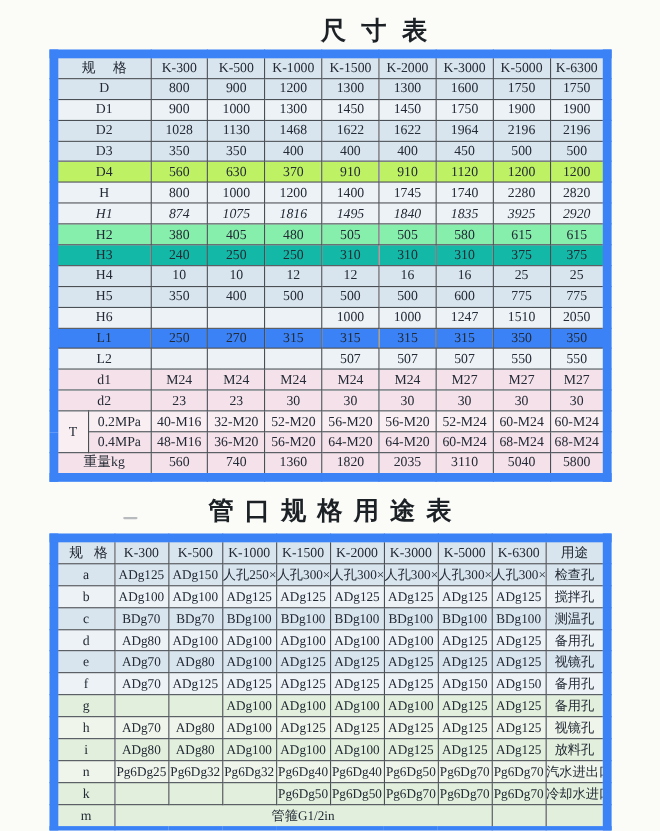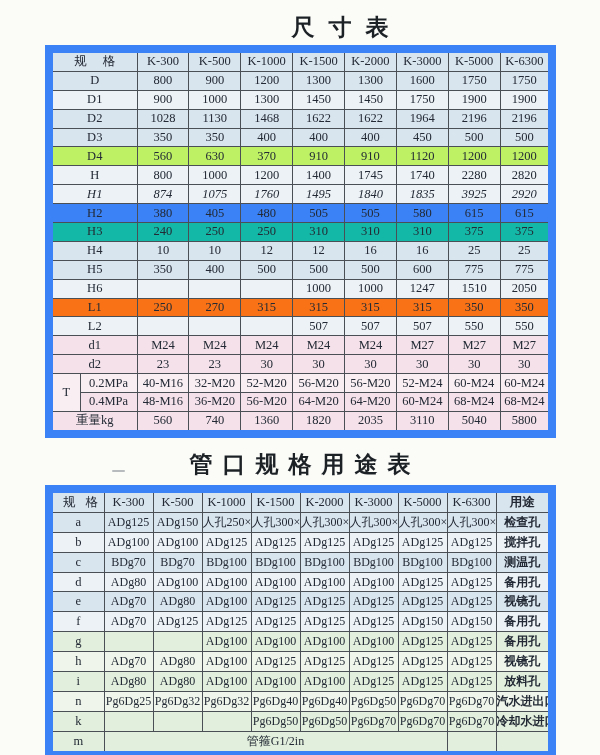--- a/index.html
+++ b/index.html
@@ -28,21 +28,21 @@
   td{
     border:1px solid #4a4f55;text-align:center;vertical-align:middle;
     padding:0;overflow:hidden;white-space:nowrap;color:#232a35;
   }
   #table1 td{height:17.9px;font-size:12.5px;}
   #table2 td{height:18.9px;font-size:12px;}
   #table1 td.lbl, #table2 td.lbl{font-size:12.5px;}
   td.corner{letter-spacing:16px;text-indent:16px;}
   #table2 td.corner{letter-spacing:10px;text-indent:10px;}
   td.tiny{font-size:8.5px;}
-  td.use{font-size:11px;font-weight:bold;}
+  td.use{font-size:11px;}
 </style>
 </head>
 <body>
 
 <div class="page-title" id="title1">尺寸表</div>
 
 <table id="table1">
   <colgroup>
     <col style="width:31px">
       <col style="width:57px">
@@ -130,28 +130,28 @@
         <td>1400</td>
         <td>1745</td>
         <td>1740</td>
         <td>2280</td>
         <td>2820</td>
       </tr>
       <tr style="background: rgb(237, 242, 246); font-style: italic;">
         <td class="lbl" colspan="2">H1</td>
         <td>874</td>
         <td>1075</td>
-        <td>1760</td>
+        <td>1816</td>
         <td>1495</td>
         <td>1840</td>
         <td>1835</td>
         <td>3925</td>
         <td>2920</td>
       </tr>
-      <tr style="background: #3b82f6;">
+      <tr style="background: #86efac;">
         <td class="lbl" colspan="2">H2</td>
         <td>380</td>
         <td>405</td>
         <td>480</td>
         <td>505</td>
         <td>505</td>
         <td>580</td>
         <td>615</td>
         <td>615</td>
       </tr>
@@ -192,21 +192,21 @@
         <td class="lbl" colspan="2">H6</td>
         <td></td>
         <td></td>
         <td></td>
         <td>1000</td>
         <td>1000</td>
         <td>1247</td>
         <td>1510</td>
         <td>2050</td>
       </tr>
-      <tr style="background: #f97316; margin-left: 36px;">
+      <tr style="background: #3b82f6; margin-left: 36px;">
         <td class="lbl" colspan="2">L1</td>
         <td>250</td>
         <td>270</td>
         <td>315</td>
         <td>315</td>
         <td>315</td>
         <td>315</td>
         <td>350</td>
         <td>350</td>
       </tr>

